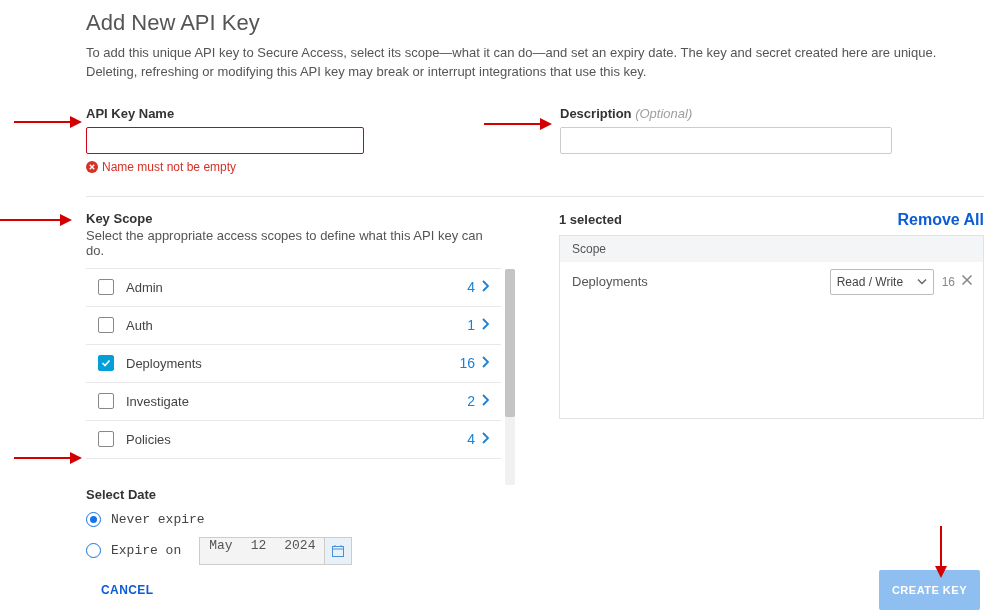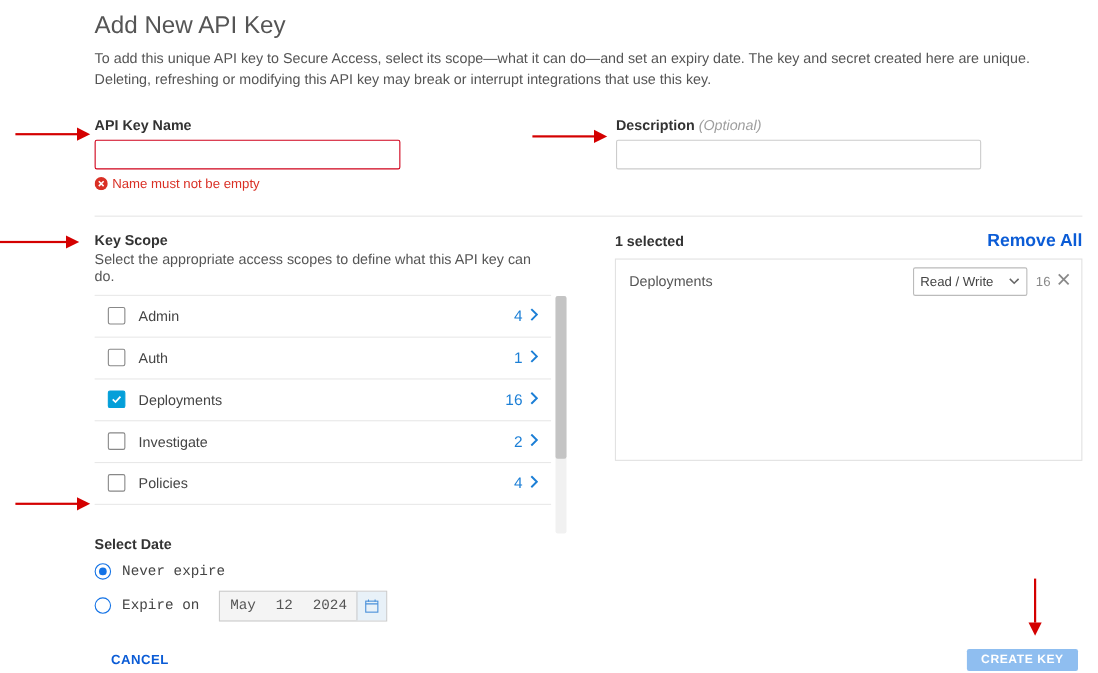--- a/index.html
+++ b/index.html
@@ -42,27 +42,27 @@
   .sel-row{height:40px;display:flex;align-items:center;padding:0 10px 0 12px;}
   .sel-row .name{flex:1;color:#555;}
   .rw-select{border:1px solid #bbb;height:24px;width:90px;display:flex;align-items:center;justify-content:space-between;padding:0 6px;font-size:12px;color:#444;border-radius:2px;margin-right:8px;}
   .sel-row .cnt{color:#888;font-size:12px;margin-right:6px;}
   .xrem{color:#888;cursor:pointer;}
   .expiry{margin-top:28px;}
   .exp-opt{display:flex;align-items:center;margin-top:10px;font-family:Liberation Mono, monospace;}
   .radio{width:13px;height:13px;border:1px solid #1473e6;border-radius:50%;display:flex;align-items:center;justify-content:center;flex:0 0 auto;}
   .radio.on::after{content:"";width:7px;height:7px;background:#1473e6;border-radius:50%;}
   .rlabel{margin-left:10px;color:#444;}
-  .datebox{margin-left:18px;display:flex;align-items:center;border:1px solid #ccc;height:26px;background:#f4f4f4;}
+  .datebox{margin-left:18px;display:flex;align-items:flex-start;border:1px solid #ccc;height:26px;background:#f4f4f4;}
   .datebox span{padding:0 9px;color:#555;font-size:13px;}
   .datebox .cal{background:#e8f1f8;width:26px;height:26px;display:flex;align-items:center;justify-content:center;border-left:1px solid #ccc;}
   .footer{position:absolute;left:0;right:0;bottom:2px;display:flex;align-items:center;padding:0 18px 0 101px;justify-content:center;}
   .cancel{color:#0b5cd6;font-size:12px;font-weight:700;letter-spacing:.4px;cursor:pointer;}
   .spacer{flex:1;}
-  .create{background:#8fbef0;color:#fff;font-size:11px;font-weight:700;letter-spacing:.5px;padding:4px 13px;border-radius:2px;cursor:pointer;}
+  .create{background:#8fbef0;color:#fff;font-size:11px;font-weight:700;letter-spacing:.5px;padding:14px 13px;border-radius:2px;cursor:pointer;}
   
   .arrow{position:absolute;display:flex;align-items:center;}
   .arrow .shaft{height:2px;background:#d40000;}
   .arrow .head{width:0;height:0;border-top:6px solid transparent;border-bottom:6px solid transparent;border-left:12px solid #d40000;}
   .arrow.v{flex-direction:column;}
   .arrow.v .shaft{width:2px;}
   .arrow.v .head{border-left:6px solid transparent;border-right:6px solid transparent;border-top:12px solid #d40000;border-bottom:none;}
 </style>
 </head>
 <body>
@@ -150,20 +150,21 @@
           </div>
       </div>
     </div>
 
     <div class="selected-col">
       <div class="sel-head">
         <div class="hdr">1 selected</div>
         <div class="removeall">Remove All</div>
       </div>
       <div class="sel-box">
+        <div class="sel-colh">Scope</div>
         <div class="sel-row">
           <div class="name">Deployments</div>
           <div class="rw-select">
             <span>Read / Write</span>
             <svg width="10" height="8" viewBox="0 0 10 8">
                 <polyline points="1,1.5 5,5.5 9,1.5" fill="none" stroke="#666" stroke-width="1.4"></polyline>
               </svg>
           </div>
           <div class="cnt">16</div>
           <div class="xrem">

